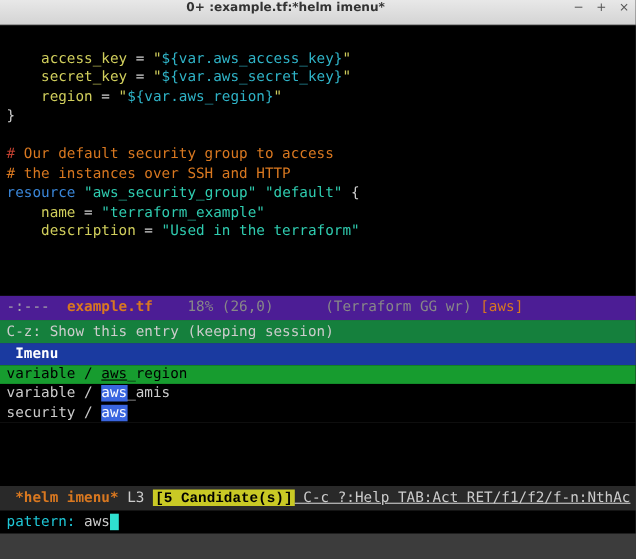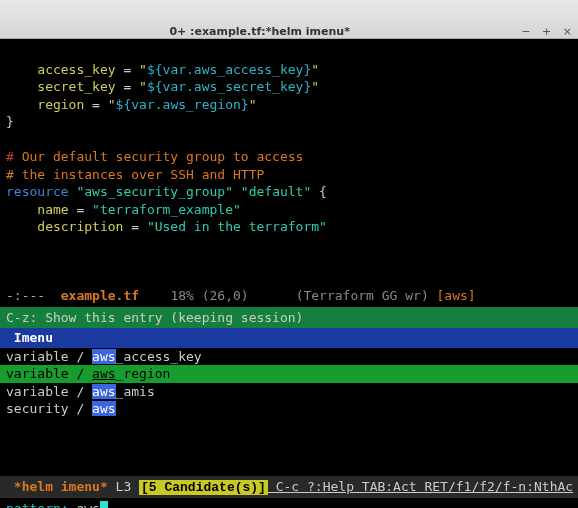--- a/index.html
+++ b/index.html
@@ -6,23 +6,23 @@
   body {
     font-family: "DejaVu Sans Mono", "Consolas", monospace;
     font-size: 13px;
     background: #3c3c3c;
     width: 578px;
     height: 508px;
     overflow: hidden;
   }
   .titlebar {
     background: linear-gradient(#e8e8e8, #d4d4d4);
-    height: 39px;
+    height: 23px;
     display: flex;
-    align-items: flex-end;
+    align-items: flex-start;
     justify-content: space-between;
     padding: 0 6px;
     font-family: "DejaVu Sans", sans-serif;
     font-size: 11px;
     color: #555;
     border-bottom: 1px solid #aaa;
   }
   .titlebar .center { flex: 1; text-align: center; font-weight: bold; color: #333; }
   .titlebar .controls span { margin-left: 8px; cursor: default; }
   .editor {
@@ -36,21 +36,21 @@
   }
   .tok-key { color: #d0ce5c; }
   .tok-str { color: #2fb3c7; }
   .tok-comment { color: #d97820; }
   .tok-kw { color: #3a86d8; }
   .tok-strlit { color: #2fccb0; }
   .tok-brace { color: #ccc; }
   .hash-red { color: #c04030; }
 
   .modeline {
-    background: #000000;
+    background: #4c1d95;
     color: #aaa;
     padding: 2px 6px;
     white-space: pre;
     font-size: 13px;
     line-height: 1.35;
   }
   .ml-file { color: #d97820; font-weight: bold; }
   .ml-pos { color: #888; }
   .ml-mode { color: #888; }
   .ml-aws { color: #d97820; }
@@ -151,21 +151,20 @@
 <span>    </span><span class="tok-key">description</span><span> = </span><span class="tok-strlit">"Used in the terraform"</span>
 </div>
 
 <div class="modeline"><span>-:---  </span><span class="ml-file">example.tf</span><span>    </span><span class="ml-pos">18% (26,0)</span><span>      </span><span class="ml-mode">(</span><span class="ml-mode">Terraform GG wr</span><span class="ml-mode">) </span><span class="ml-aws">[</span><span class="ml-aws">aws</span><span class="ml-aws">]</span></div>
 
 <div class="hint">C-z: Show this entry (keeping session)</div>
 
 <div class="imenu-header"> <span>Imenu</span></div>
 
 <div class="candidates">
-  <div class="cand-row"><span>variable / </span><span class="match">aws</span><span>_access_key</span></div>
   <div class="cand-row selected"><span>variable / </span><span class="match">aws</span><span>_region</span></div>
   <div class="cand-row"><span>variable / </span><span class="match">aws</span><span>_amis</span></div>
   <div class="cand-row"><span>security / </span><span class="match">aws</span><span></span></div>
 </div>
 
 <div class="spacer-black"></div>
 
 <div class="helm-modeline"><span> </span><span class="hm-name">*helm imenu*</span><span> L3 </span><span class="hm-count">[5 Candidate(s)]</span><span class="hm-help"> C-c ?:Help TAB:Act RET/f1/f2/f-n:NthAc</span></div>
 
 <div class="pattern-line"><span class="pat-label">pattern: </span><span class="pat-text">aws</span><span class="cursor"></span></div>

